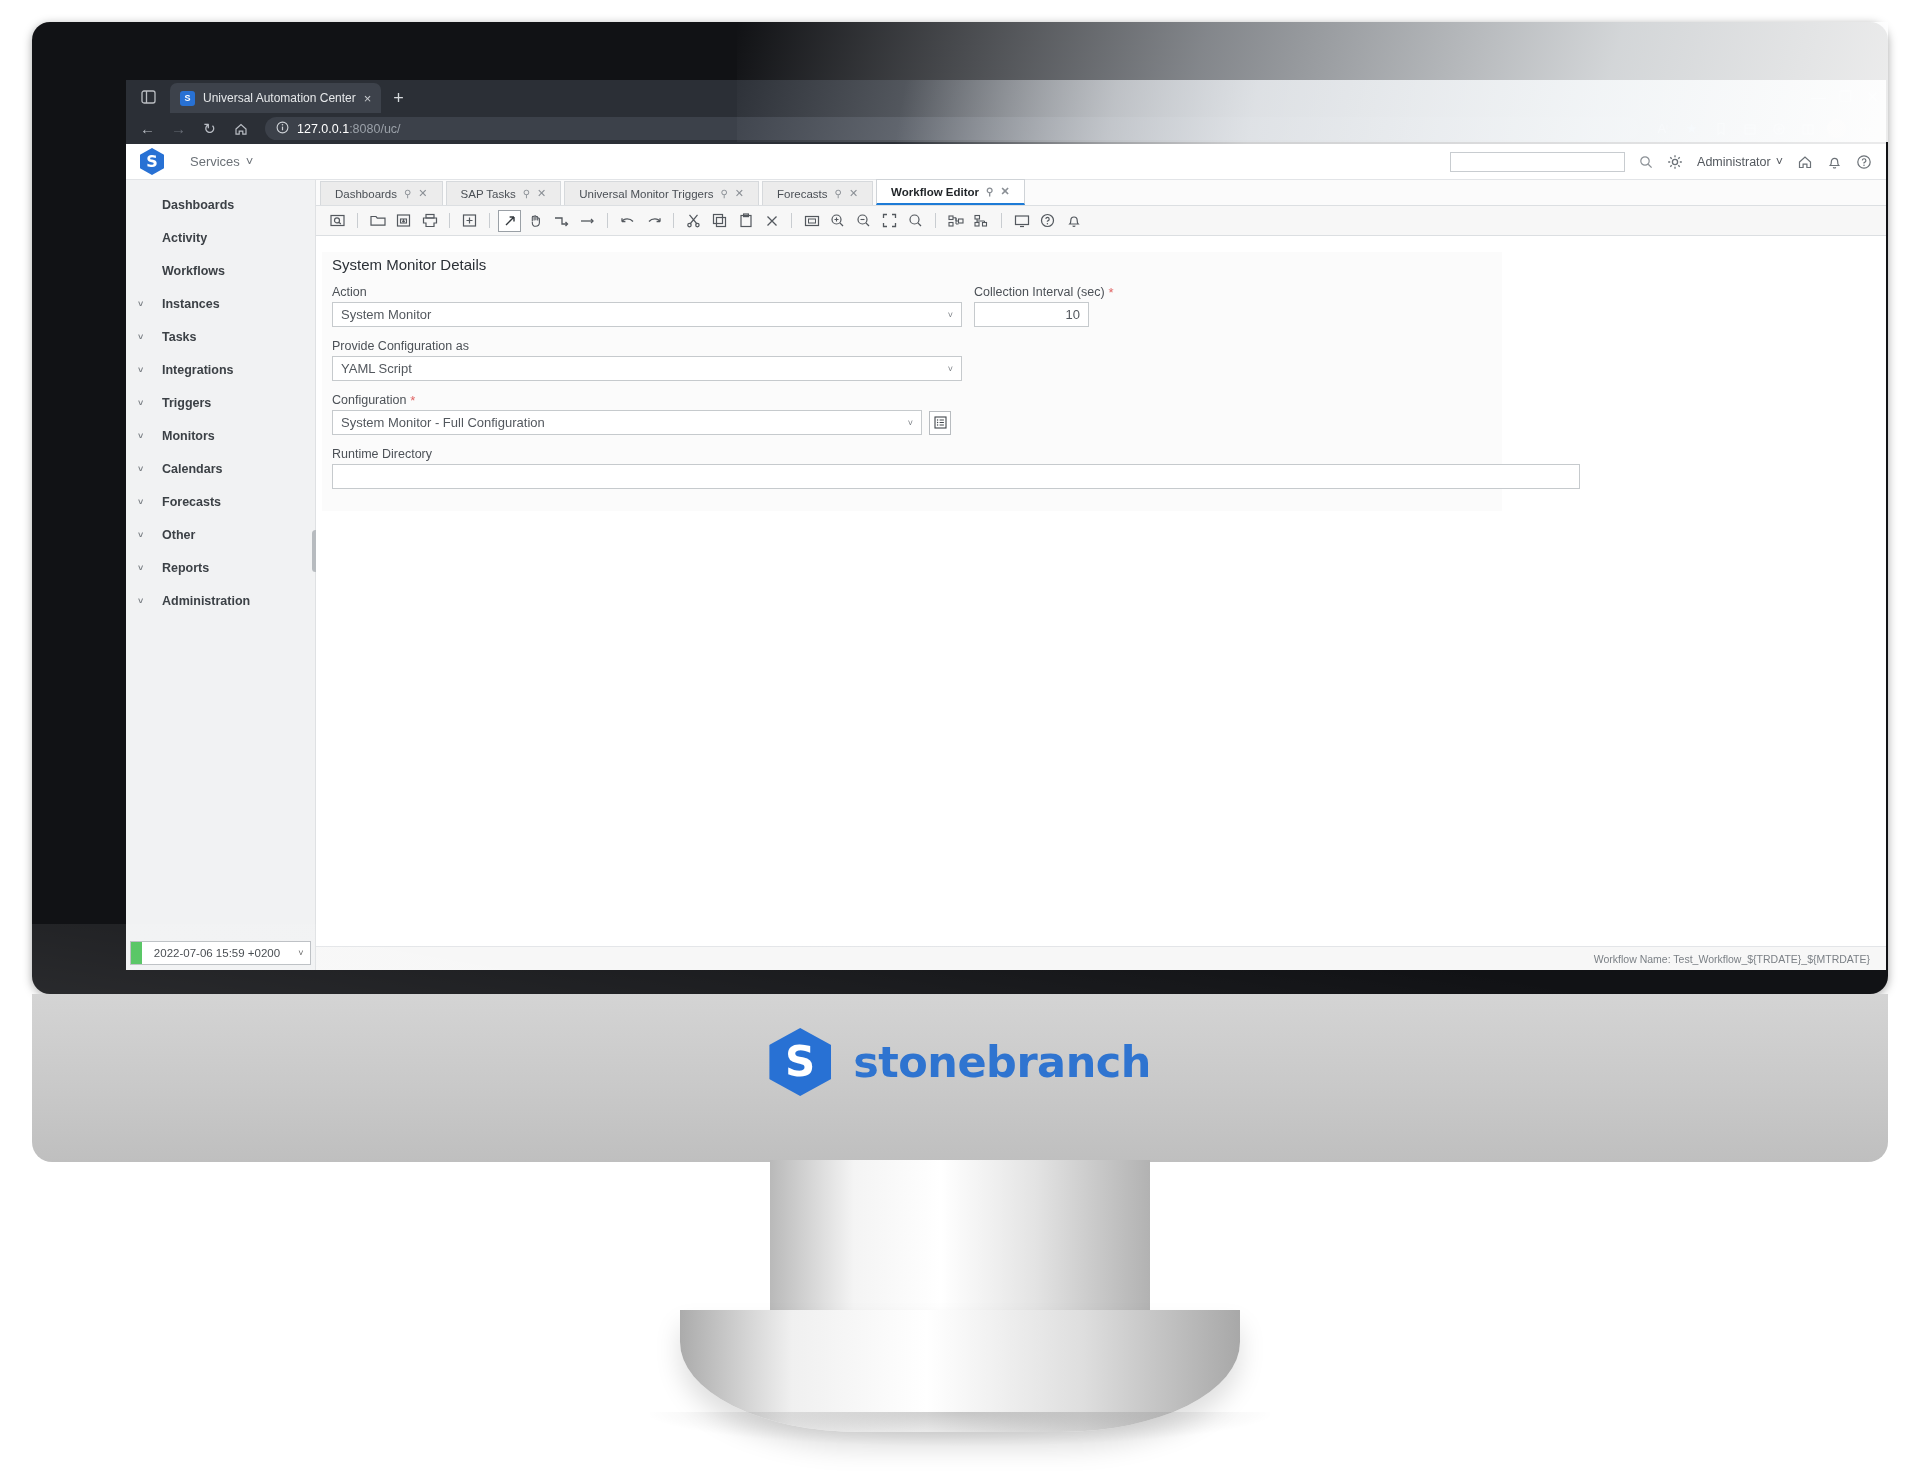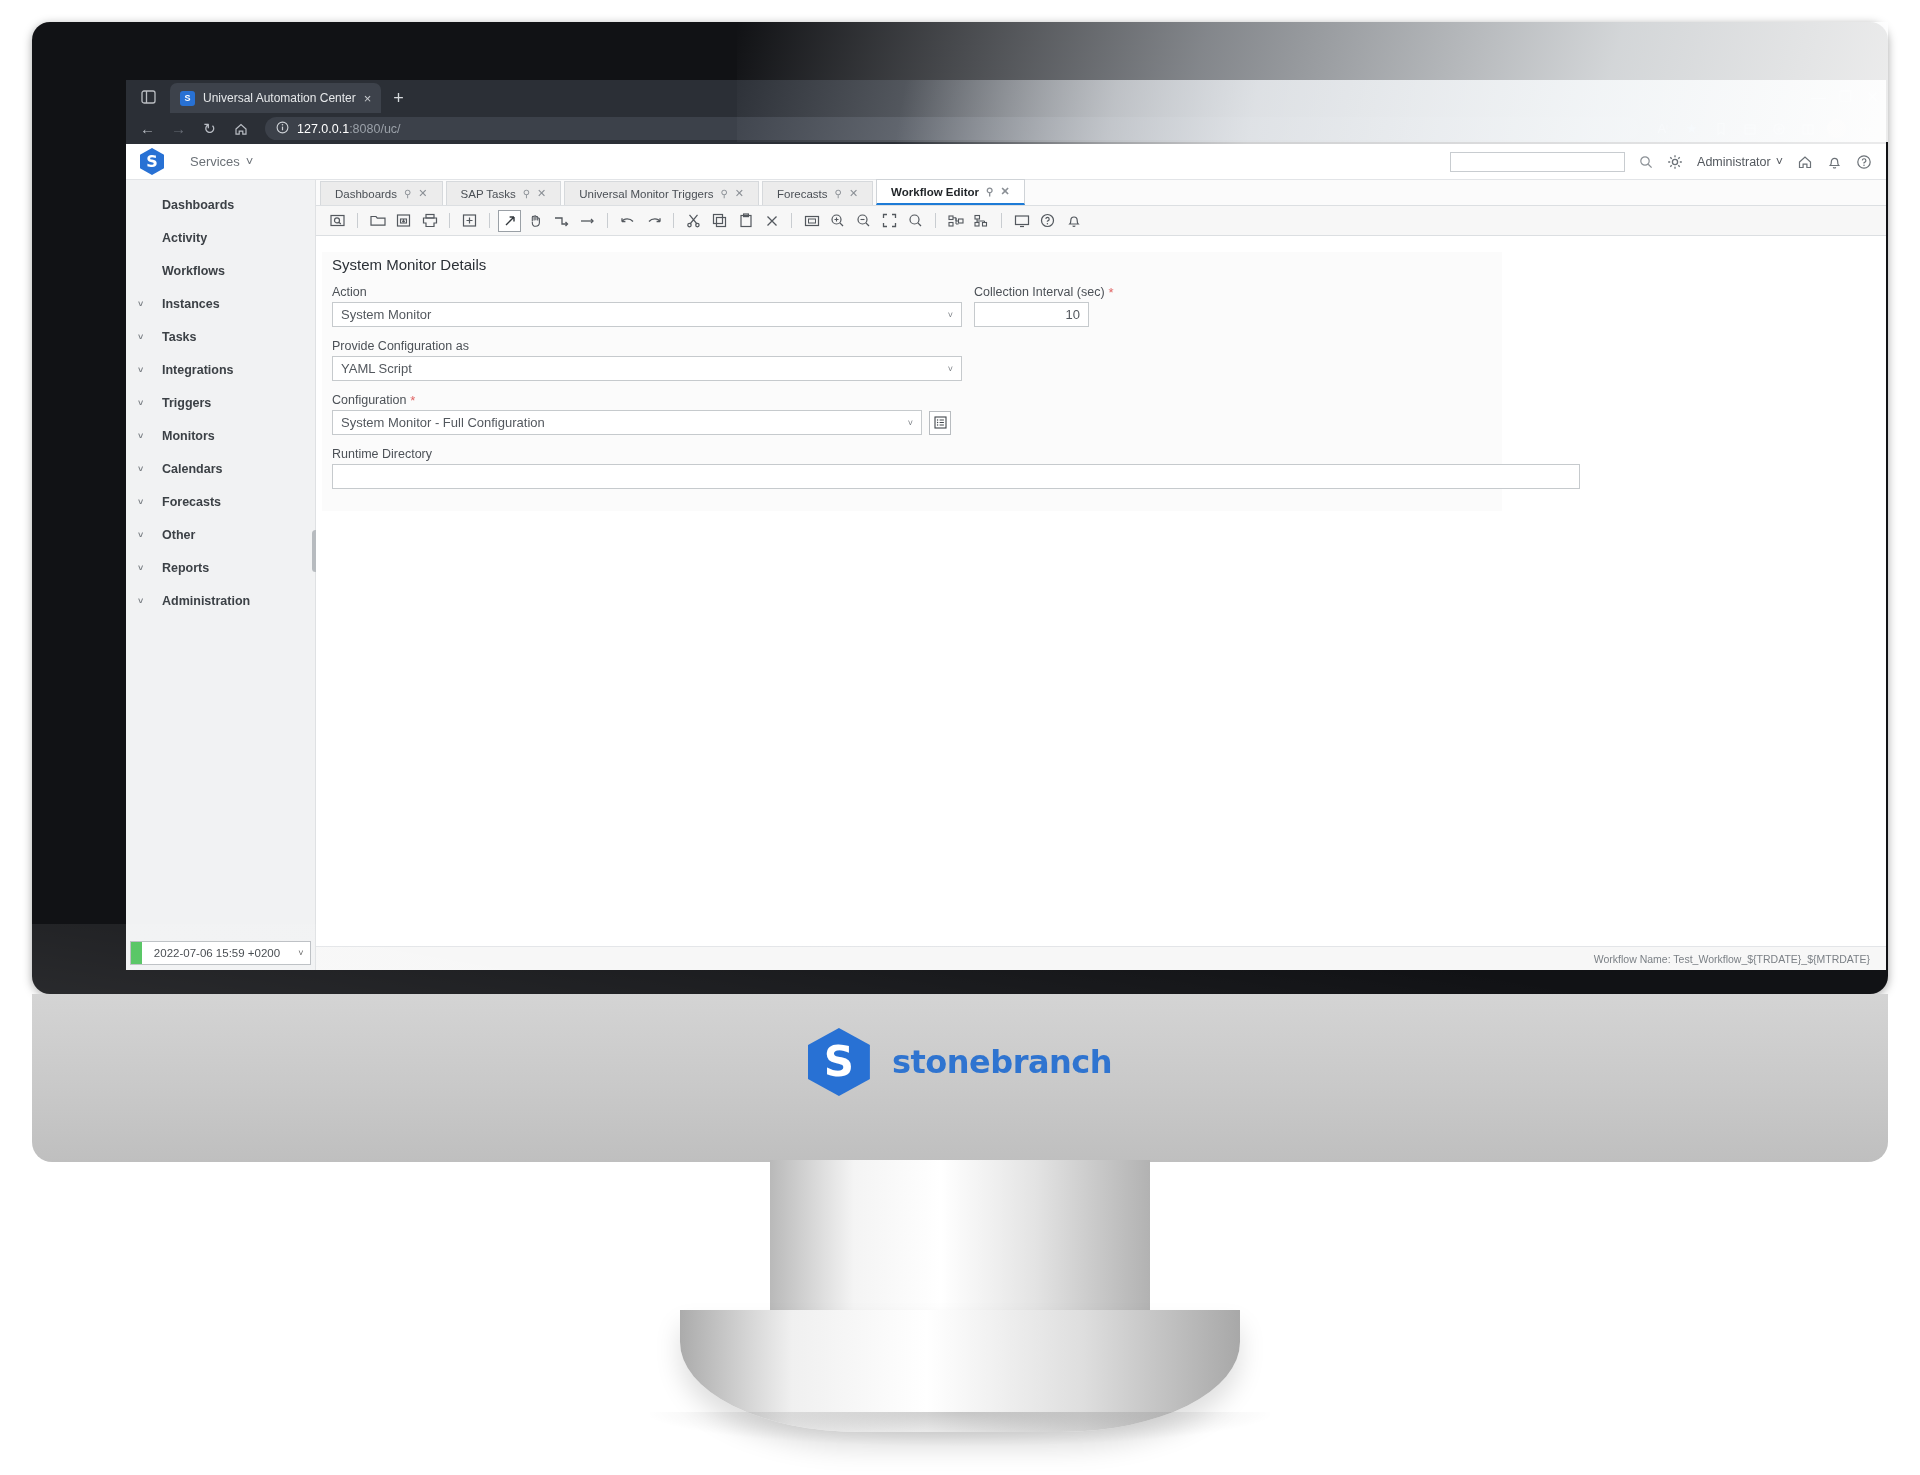--- a/index.html
+++ b/index.html
@@ -50,21 +50,21 @@
   }
   .hex-logo {
     width: 62px; height: 68px; position: relative;
     display:flex; align-items:center; justify-content:center;
     background: #2871d4;
     clip-path: polygon(50% 0%, 100% 25%, 100% 75%, 50% 100%, 0% 75%, 0% 25%);
     color:#fff; font-weight: bold; font-size: 42px; line-height: 1;
     font-family:"DejaVu Sans", sans-serif;
   }
   .brand-text {
-    color:#2f74d0; font-size: 32px; font-weight: bold; letter-spacing:-.5px;
+    color:#2f74d0; font-size: 43px; font-weight: bold; letter-spacing:-.5px;
     font-family:"DejaVu Sans", sans-serif;
   }
 
   
   .browser {
     position: absolute; left: 94px; top: 58px;
     width: 1760px; height: 890px;
     background: #ffffff;
     overflow: hidden;
   }

